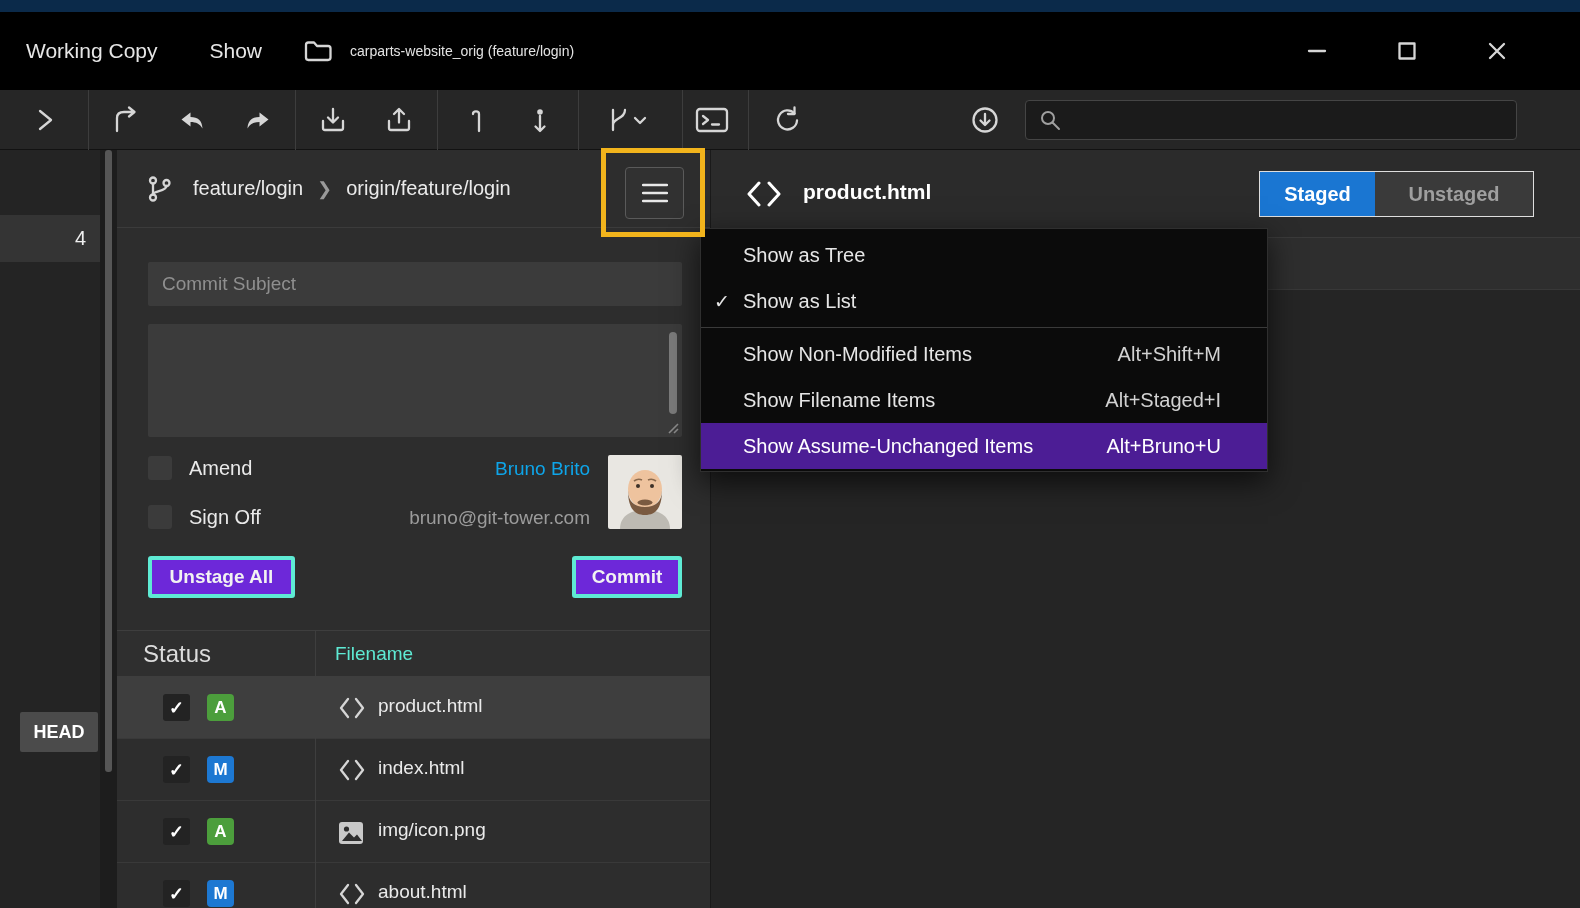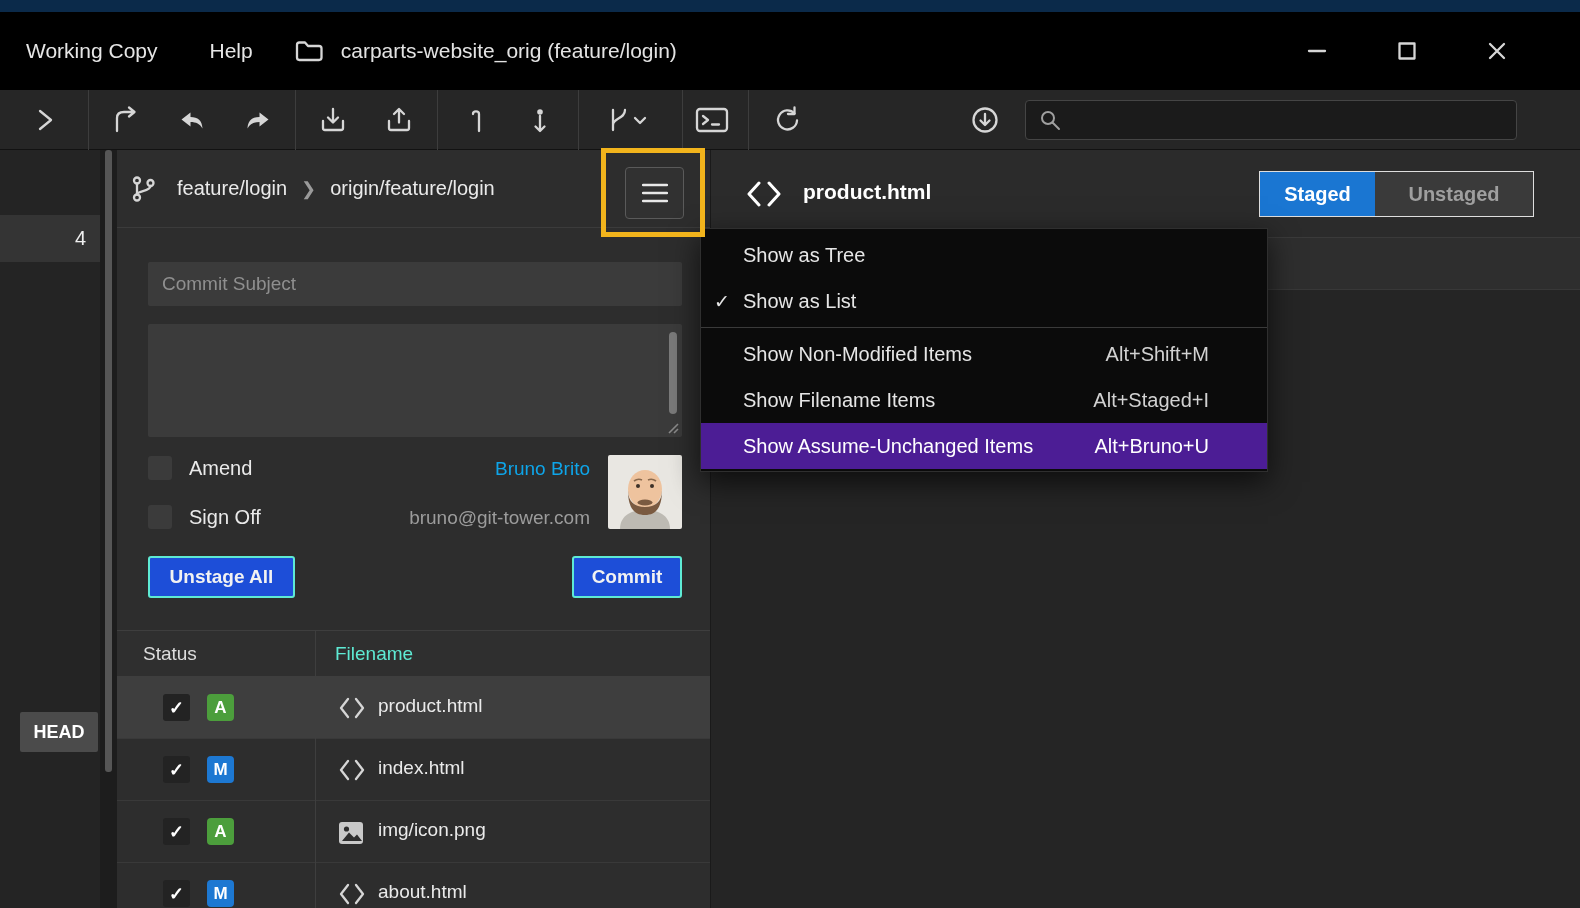--- a/index.html
+++ b/index.html
@@ -13,21 +13,21 @@
   .stroke { stroke:#d6d6d6; stroke-width:2.3; fill:none; stroke-linecap:round; stroke-linejoin:round; }
 
   
   .top-strip { position:absolute; left:0; top:0; width:1580px; height:12px; background:#0b2a4a; }
   .titlebar { position:absolute; left:0; top:12px; width:1580px; height:78px; background:#000000; }
   .titlebar-left { position:absolute; left:16px; top:0; height:78px; display:flex; align-items:center; }
   .tb-menu { font-size:21px; color:#e6e6e6; padding:6px 10px; cursor:default; }
   .tb-menu.first { margin-right:32px; }
   .tb-menu.second { margin-right:30px; }
   .tb-folder { margin-right:16px; }
-  .tb-title { font-size:21px; color:#e3e3e3; }
+  .tb-title { font-size:14px; color:#e3e3e3; }
   .win-btn { position:absolute; top:16px; width:46px; height:46px; display:flex; align-items:center; justify-content:center; }
   .win-min { left:1294px; } .win-max { left:1384px; } .win-close { left:1474px; }
 
   
   .toolbar { position:absolute; left:0; top:90px; width:1580px; height:60px; background:#262626; border-bottom:1px solid #121212; }
   .tsep { position:absolute; top:0; width:1px; height:60px; background:#3d3d3d; }
   .tbtn { position:absolute; top:0; height:60px; width:56px; display:flex; align-items:center; justify-content:center; }
   .search-box { position:absolute; left:1025px; top:10px; width:492px; height:40px; background:#1b1b1b;
     border:1px solid #454545; border-radius:4px; display:flex; align-items:center; }
   .search-box svg { margin-left:12px; }
@@ -39,21 +39,21 @@
   .count-row { position:absolute; left:0; top:65px; width:100px; height:47px; background:#343434;
     display:flex; align-items:center; justify-content:flex-end; padding-right:14px; font-size:20px; color:#efefef; }
   .head-badge { position:absolute; left:20px; top:562px; width:78px; height:40px; background:#4b4b4b;
     display:flex; align-items:center; justify-content:center; font-weight:bold; font-size:18px; color:#fff; border-radius:2px; }
   .rail-scroll { position:absolute; left:100px; top:150px; width:17px; height:758px; background:#1d1d1d; }
   .rail-thumb { position:absolute; left:5px; top:0; width:7px; height:622px; background:#565656; border-radius:3px; }
 
   
   .working-panel { position:absolute; left:117px; top:150px; width:593px; height:758px; background:#2d2d2d; overflow:hidden; }
   .branch-bar { position:absolute; left:0; top:0; width:593px; height:78px; border-bottom:1px solid #3b3b3b;
-    display:flex; align-items:center; padding-left:12px; }
+    display:flex; align-items:center; padding-left:28px; }
   .branch-name { font-size:20px; color:#eaeaea; margin-left:18px; }
   .branch-sep { font-size:18px; color:#9a9a9a; margin:0 14px; }
   .hamburger-btn { position:absolute; left:508px; top:17px; width:59px; height:52px; background:#313131;
     border:1px solid #5a5a5a; border-radius:4px; display:flex; align-items:center; justify-content:center; }
 
   .commit-subject { position:absolute; left:31px; top:112px; width:534px; height:44px; background:#3b3b3b;
     border:none; border-radius:2px; color:#e8e8e8; font-size:19px; padding:0 14px; outline:none;
     font-family:"Liberation Sans", sans-serif; }
   .commit-subject::placeholder { color:#8f8f8f; }
   .msg-wrap { position:absolute; left:31px; top:174px; width:534px; height:113px; }
@@ -63,29 +63,29 @@
   .msg-resize { position:absolute; right:3px; bottom:3px; }
 
   .checkbox { position:absolute; left:31px; width:24px; height:24px; background:#3b3b3b; border-radius:3px; }
   .chk-amend { top:306px; } .chk-signoff { top:355px; }
   .chk-label { position:absolute; left:72px; font-size:20px; color:#eaeaea; }
   .lbl-amend { top:307px; } .lbl-signoff { top:356px; }
   .author-name  { position:absolute; right:120px; top:308px; width:260px; text-align:right; font-size:19px; color:#0ea5e9; }
   .author-email { position:absolute; right:120px; top:357px; width:300px; text-align:right; font-size:19px; color:#9c9c9c; }
   .avatar { position:absolute; left:491px; top:305px; width:74px; height:74px; border-radius:2px; overflow:hidden; }
 
-  .btn { position:absolute; top:406px; height:42px; background:#1d4ed8; border:2px solid #5eead4; border-radius:3px;
+  .btn { position:absolute; top:406px; height:42px; background:#6d28d9; border:4px solid #5eead4; border-radius:3px;
     color:#f2f2f2; font-weight:bold; font-size:19px; display:flex; align-items:center; justify-content:center;
     font-family:"Liberation Sans", sans-serif; }
   .unstage-btn { left:31px; width:147px; }
   .commit-btn { left:455px; width:110px; }
 
   .table-header { position:absolute; left:0; top:480px; width:593px; height:47px; background:#2f2f2f;
     border-top:1px solid #3e3e3e; border-bottom:1px solid #3e3e3e; display:flex; align-items:center; }
-  .th-status { position:absolute; left:26px; font-size:19px; color:#dcdcdc; }
+  .th-status { position:absolute; left:26px; font-size:24px; color:#dcdcdc; }
   .th-filename { position:absolute; left:218px; font-size:19px; color:#5eead4; }
   .col-divider { position:absolute; left:198px; top:480px; width:1px; height:278px; background:#3e3e3e; z-index:2; }
 
   .file-rows { position:absolute; left:0; top:527px; width:593px; }
   .file-row { position:relative; height:62px; border-bottom:1px solid #393939; }
   .file-row.selected { background:#3e3e3e; }
   .row-chk { position:absolute; left:46px; top:17px; width:27px; height:27px; background:#232323; border-radius:3px;
     color:#fff; font-weight:bold; font-size:18px; display:flex; align-items:center; justify-content:center; }
   .row-badge { position:absolute; left:90px; top:17px; width:27px; height:27px; border-radius:4px;
     color:#fff; font-weight:bold; font-size:17px; display:flex; align-items:center; justify-content:center; }
@@ -104,21 +104,21 @@
   .segmented { position:absolute; left:548px; top:21px; height:46px; display:flex; border:1px solid #dedede; }
   .seg { display:flex; align-items:center; justify-content:center; font-weight:bold; font-size:20px; }
   .seg-staged { width:115px; background:#1a76d2; color:#fff; }
   .seg-unstaged { width:158px; background:#3a3a3a; color:#9f9f9f; }
   .detail-subband { position:absolute; left:0; top:88px; width:870px; height:52px; background:#2e2e2e;
     border-bottom:1px solid #383838; }
 
   
   .context-menu { position:absolute; left:700px; top:228px; width:568px; background:#0b0b0b;
     border:1px solid #2f2f2f; box-shadow:0 10px 28px rgba(0,0,0,.65); z-index:50; padding:3px 0 2px 0; }
-  .cm-item { position:relative; height:46px; display:flex; align-items:center; padding:0 58px 0 42px;
+  .cm-item { position:relative; height:46px; display:flex; align-items:center; padding:0 46px 0 42px;
     font-size:20px; color:#e6e6e6;text-align:right; }
   .cm-check { position:absolute; left:13px; font-size:19px; color:#e6e6e6; }
   .cm-shortcut { margin-left:auto; font-size:20px; color:#d2d2d2; }
   .cm-sep { height:1px; background:#3a3a3a; margin:3px 0; }
   .cm-item.highlight { background:#4c1d95; color:#fff; }
   .cm-item.highlight .cm-shortcut { color:#fff; }
 
   
   .annotation { position:absolute; left:601px; top:148px; width:104px; height:89px;
     border:5px solid #f2b41c; z-index:100; }
@@ -126,21 +126,21 @@
 </head>
 <body>
 
 <div id="app">
 
   <div class="top-strip"></div>
 
   <div class="titlebar">
     <div class="titlebar-left">
       <div class="tb-menu first">Working Copy</div>
-      <div class="tb-menu second">Help</div>
+      <div class="tb-menu second">Show</div>
       <span class="tb-folder">
         <svg width="32" height="30" viewBox="0 0 32 30">
           <path class="stroke" d="M4 9 C4 7.6 5 6.5 6.4 6.5 H12 L15 10 H26 C27.4 10 28.5 11 28.5 12.4 V21.6 C28.5 23 27.4 24 26 24 H6.4 C5 24 4 23 4 21.6 Z"></path>
         </svg>
       </span>
       <div class="tb-title">carparts-website_orig (feature/login)</div>
     </div>
     <div class="win-btn win-min">
       <svg width="22" height="22" viewBox="0 0 22 22">
           <path class="stroke" stroke-width="1.8" d="M3 11 H19"></path>

